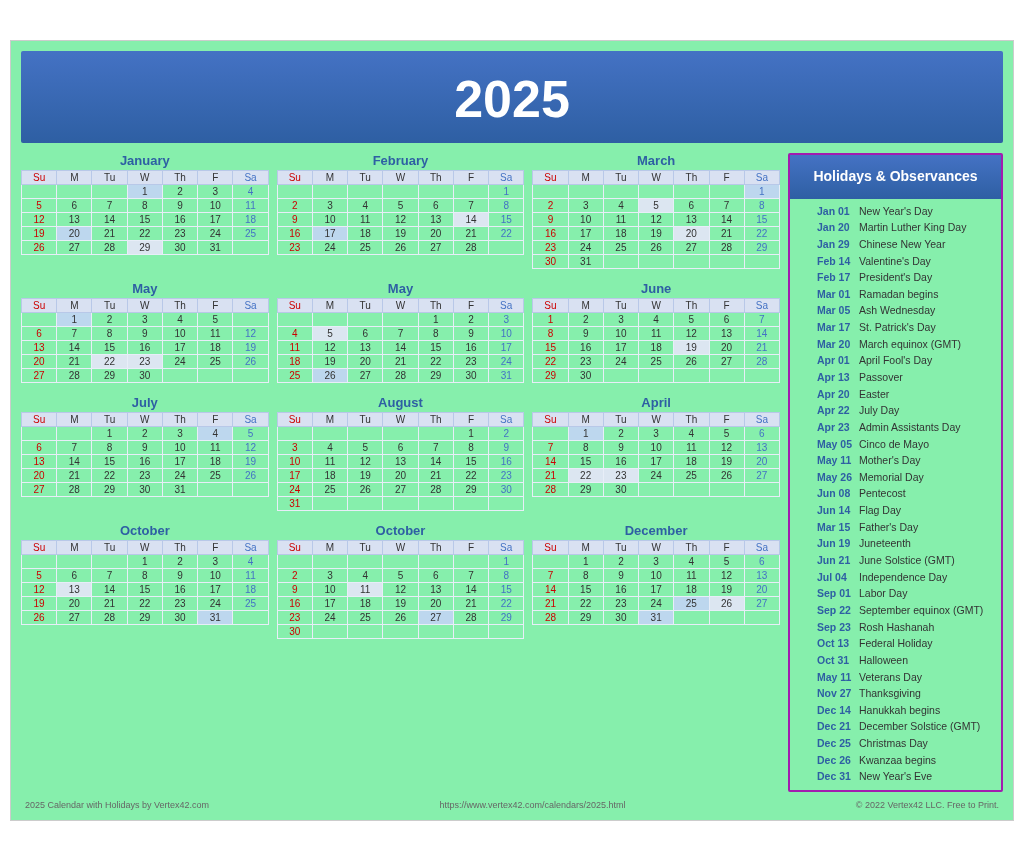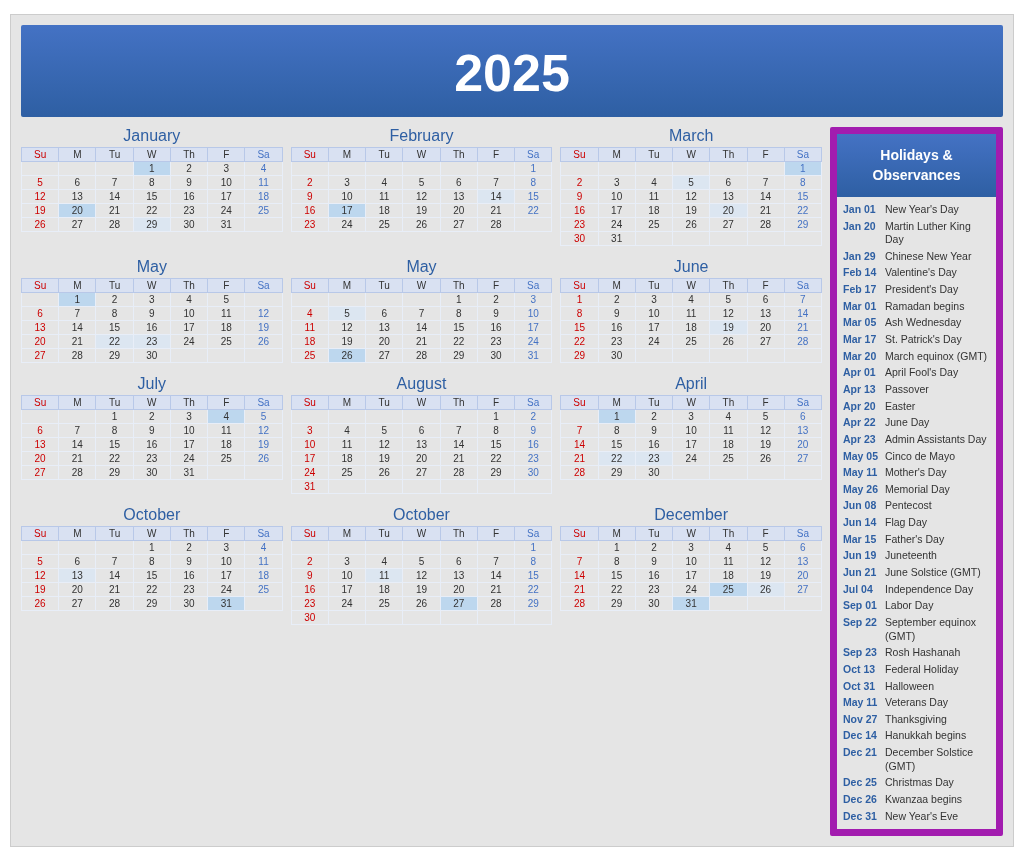--- a/index.html
+++ b/index.html
@@ -7,21 +7,21 @@
       font-family: Arial, sans-serif;
       background: #fff;
       display: flex;
       justify-content: center;
       align-items: center;
       min-height: 100vh;
       padding: 10px;
     }
     .page {
       width: 1004px;
-      background: #e5e5e5;
+      background: #86efac;
       border: 1px solid #ccc;
       padding: 10px;
     }
     .header {
       background: linear-gradient(to bottom, #4472c4, #2e5fa3);
       color: white;
       text-align: center;
       font-size: 52px;
       font-weight: bold;
       padding: 18px 0 14px;
@@ -38,22 +38,22 @@
     .calendar-grid {
       display: grid;
       grid-template-columns: repeat(3, 1fr);
       gap: 12px 8px;
     }
     .month {
       font-size: 11px;
     }
     .month-title {
       text-align: center;
-      font-weight: normal;
-      font-size: 16px;
+      font-weight: bold;
+      font-size: 13px;
       color: #2e5fa3;
       margin-bottom: 2px;
     }
     .month table {
       width: 100%;
       border-collapse: collapse;
     }
     .month table thead tr th {
       background: #d9e1f2;
       color: #333;
@@ -70,22 +70,22 @@
       color: #333;
       border: 1px solid #e8eef8;
       width: 14.28%;
     }
     .month table tbody tr td.sunday { color: #c00; }
     .month table tbody tr td.saturday { color: #4472c4; }
     .month table tbody tr td.holiday-bg { background: #bdd7ee; }
     .month table tbody tr td.special { background: #dce6f1; }
 
     .sidebar {
-      width: 173px;
-      border: 7px solid #a21caf;
+      width: 215px;
+      border: 2px solid #a21caf;
       border-radius: 2px;
       overflow: hidden;
     }
     .sidebar-header {
       background: linear-gradient(to bottom, #4472c4, #2e5fa3);
       color: white;
       text-align: center;
       font-size: 14px;
       font-weight: bold;
       padding: 12px 8px;
@@ -93,20 +93,21 @@
     }
     .sidebar-list {
       padding: 4px 6px;
       font-size: 10.5px;
     }
     .sidebar-item {
       display: flex;
       gap: 4px;
       padding: 1.5px 0;
       line-height: 1.3;
+      margin-left: 21px;
     }
     .sidebar-item .date {
       color: #2e5fa3;
       font-weight: bold;
       min-width: 38px;
       flex-shrink: 0;
     }
     .sidebar-item .event {
       color: #333;
     }
@@ -962,21 +963,21 @@
           <div class="sidebar-item">
             <span class="date">Apr 13</span>
             <span class="event">Passover</span>
           </div>
           <div class="sidebar-item">
             <span class="date">Apr 20</span>
             <span class="event">Easter</span>
           </div>
           <div class="sidebar-item">
             <span class="date">Apr 22</span>
-            <span class="event">June Day</span>
+            <span class="event">July Day</span>
           </div>
           <div class="sidebar-item">
             <span class="date">Apr 23</span>
             <span class="event">Admin Assistants Day</span>
           </div>
           <div class="sidebar-item">
             <span class="date">May 05</span>
             <span class="event">Cinco de Mayo</span>
           </div>
           <div class="sidebar-item">
@@ -1054,14 +1055,19 @@
           <div class="sidebar-item">
             <span class="date">Dec 26</span>
             <span class="event">Kwanzaa begins</span>
           </div>
           <div class="sidebar-item">
             <span class="date">Dec 31</span>
             <span class="event">New Year's Eve</span>
           </div>
         </div>
     </div>
+  </div>
+  <div class="footer">
+    <span>2025 Calendar with Holidays by Vertex42.com</span>
+    <span>https://www.vertex42.com/calendars/2025.html</span>
+    <span>© 2022 Vertex42 LLC. Free to Print.</span>
   </div>
 </div>
 
 </body></html>

